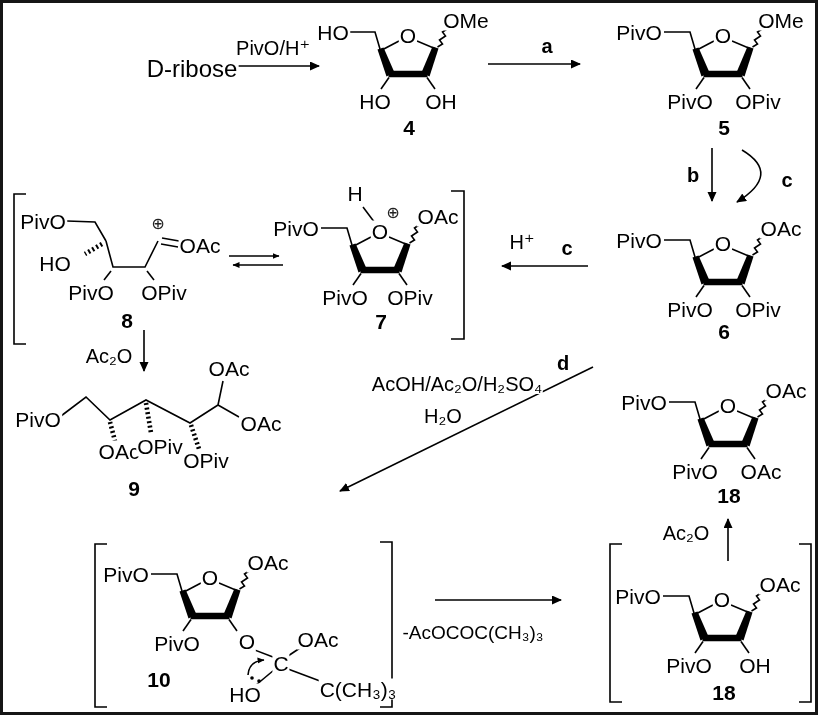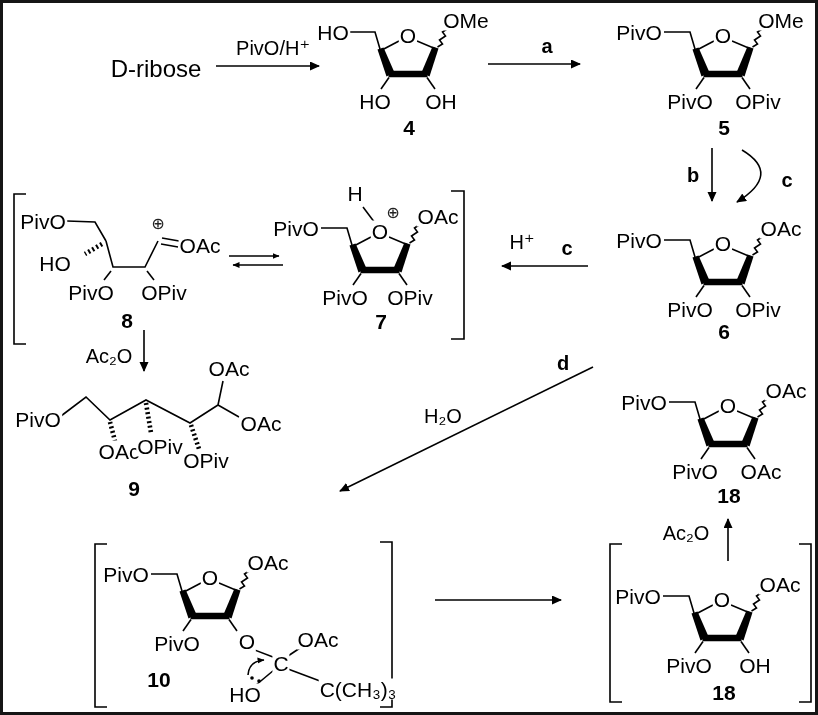--- a/index.html
+++ b/index.html
@@ -15,21 +15,21 @@
   .wedge{fill:#000;stroke:none;}
   .hash{stroke:#000;stroke-width:4.6;fill:none;stroke-dasharray:2 2.6;}
   .lbl{
     position:absolute;transform:translate(-50%,-50%);
     font-size:21px;line-height:1;background:#fff;padding:0 1px;white-space:nowrap;
   }
   .num{font-weight:bold;}
   .charge{font-size:16px;background:transparent;color:#222;}
   .small{font-size:20px;}
   .step{font-weight:bold;font-size:20px;}
-  .start{font-size:24px;}
+  .start{font-size:24px;margin-left:36px;}
   #overlay{position:absolute;left:0;top:0;}
 </style>
 </head>
 <body>
 
 <div id="canvas">
 
   <svg id="overlay" width="818" height="715" viewBox="0 0 818 715">
     <defs>
       <marker id="ah" markerUnits="userSpaceOnUse" markerWidth="14" markerHeight="12" refX="9" refY="4.5" orient="auto">
@@ -71,21 +71,23 @@
 
   <span class="lbl start" style="left:153px;top:66px">D-ribose</span>
   <span class="lbl small" style="left:270px;top:45px">PivO/H⁺</span>
   <span class="lbl step" style="left:544px;top:43px">a</span>
   <span class="lbl step" style="left:690px;top:172px">b</span>
   <span class="lbl step" style="left:784px;top:177px">c</span>
   <span class="lbl small" style="left:519px;top:239px">H⁺</span>
   <span class="lbl step" style="left:564px;top:245px">c</span>
   <span class="lbl small" style="left:106px;top:353px">Ac₂O</span>
   <span class="lbl step" style="left:560px;top:360px">d</span>
+  <span class="lbl small" style="left:454px;top:381px">AcOH/Ac₂O/H₂SO₄</span>
   <span class="lbl small" style="left:440px;top:413px">H₂O</span>
+  <span class="lbl" style="left:470px;top:629px;font-size:19px">-AcOCOC(CH₃)₃</span>
   <span class="lbl small" style="left:683px;top:530px">Ac₂O</span>
 
   <div class="compound" style="left:250px;top:-2px">
     <svg class="csvg" width="270" height="185" viewBox="0 0 270 185">
       <path class="bond" d="M146,40 L127,50"></path>
         <path class="bond" d="M164,40 L183,48"></path>
       <polygon class="wedge" points="124.5,48.5 130.5,46.5 141.5,71.5 133.5,75.5"></polygon>
       <line class="bold" x1="135.5" y1="73" x2="174.5" y2="73"></line>
       <polygon class="wedge" points="179.5,45.5 185.5,47.5 176.5,75.5 168.5,71.5"></polygon>
       <path class="bond" d="M136,76.5 L128,88"></path>

